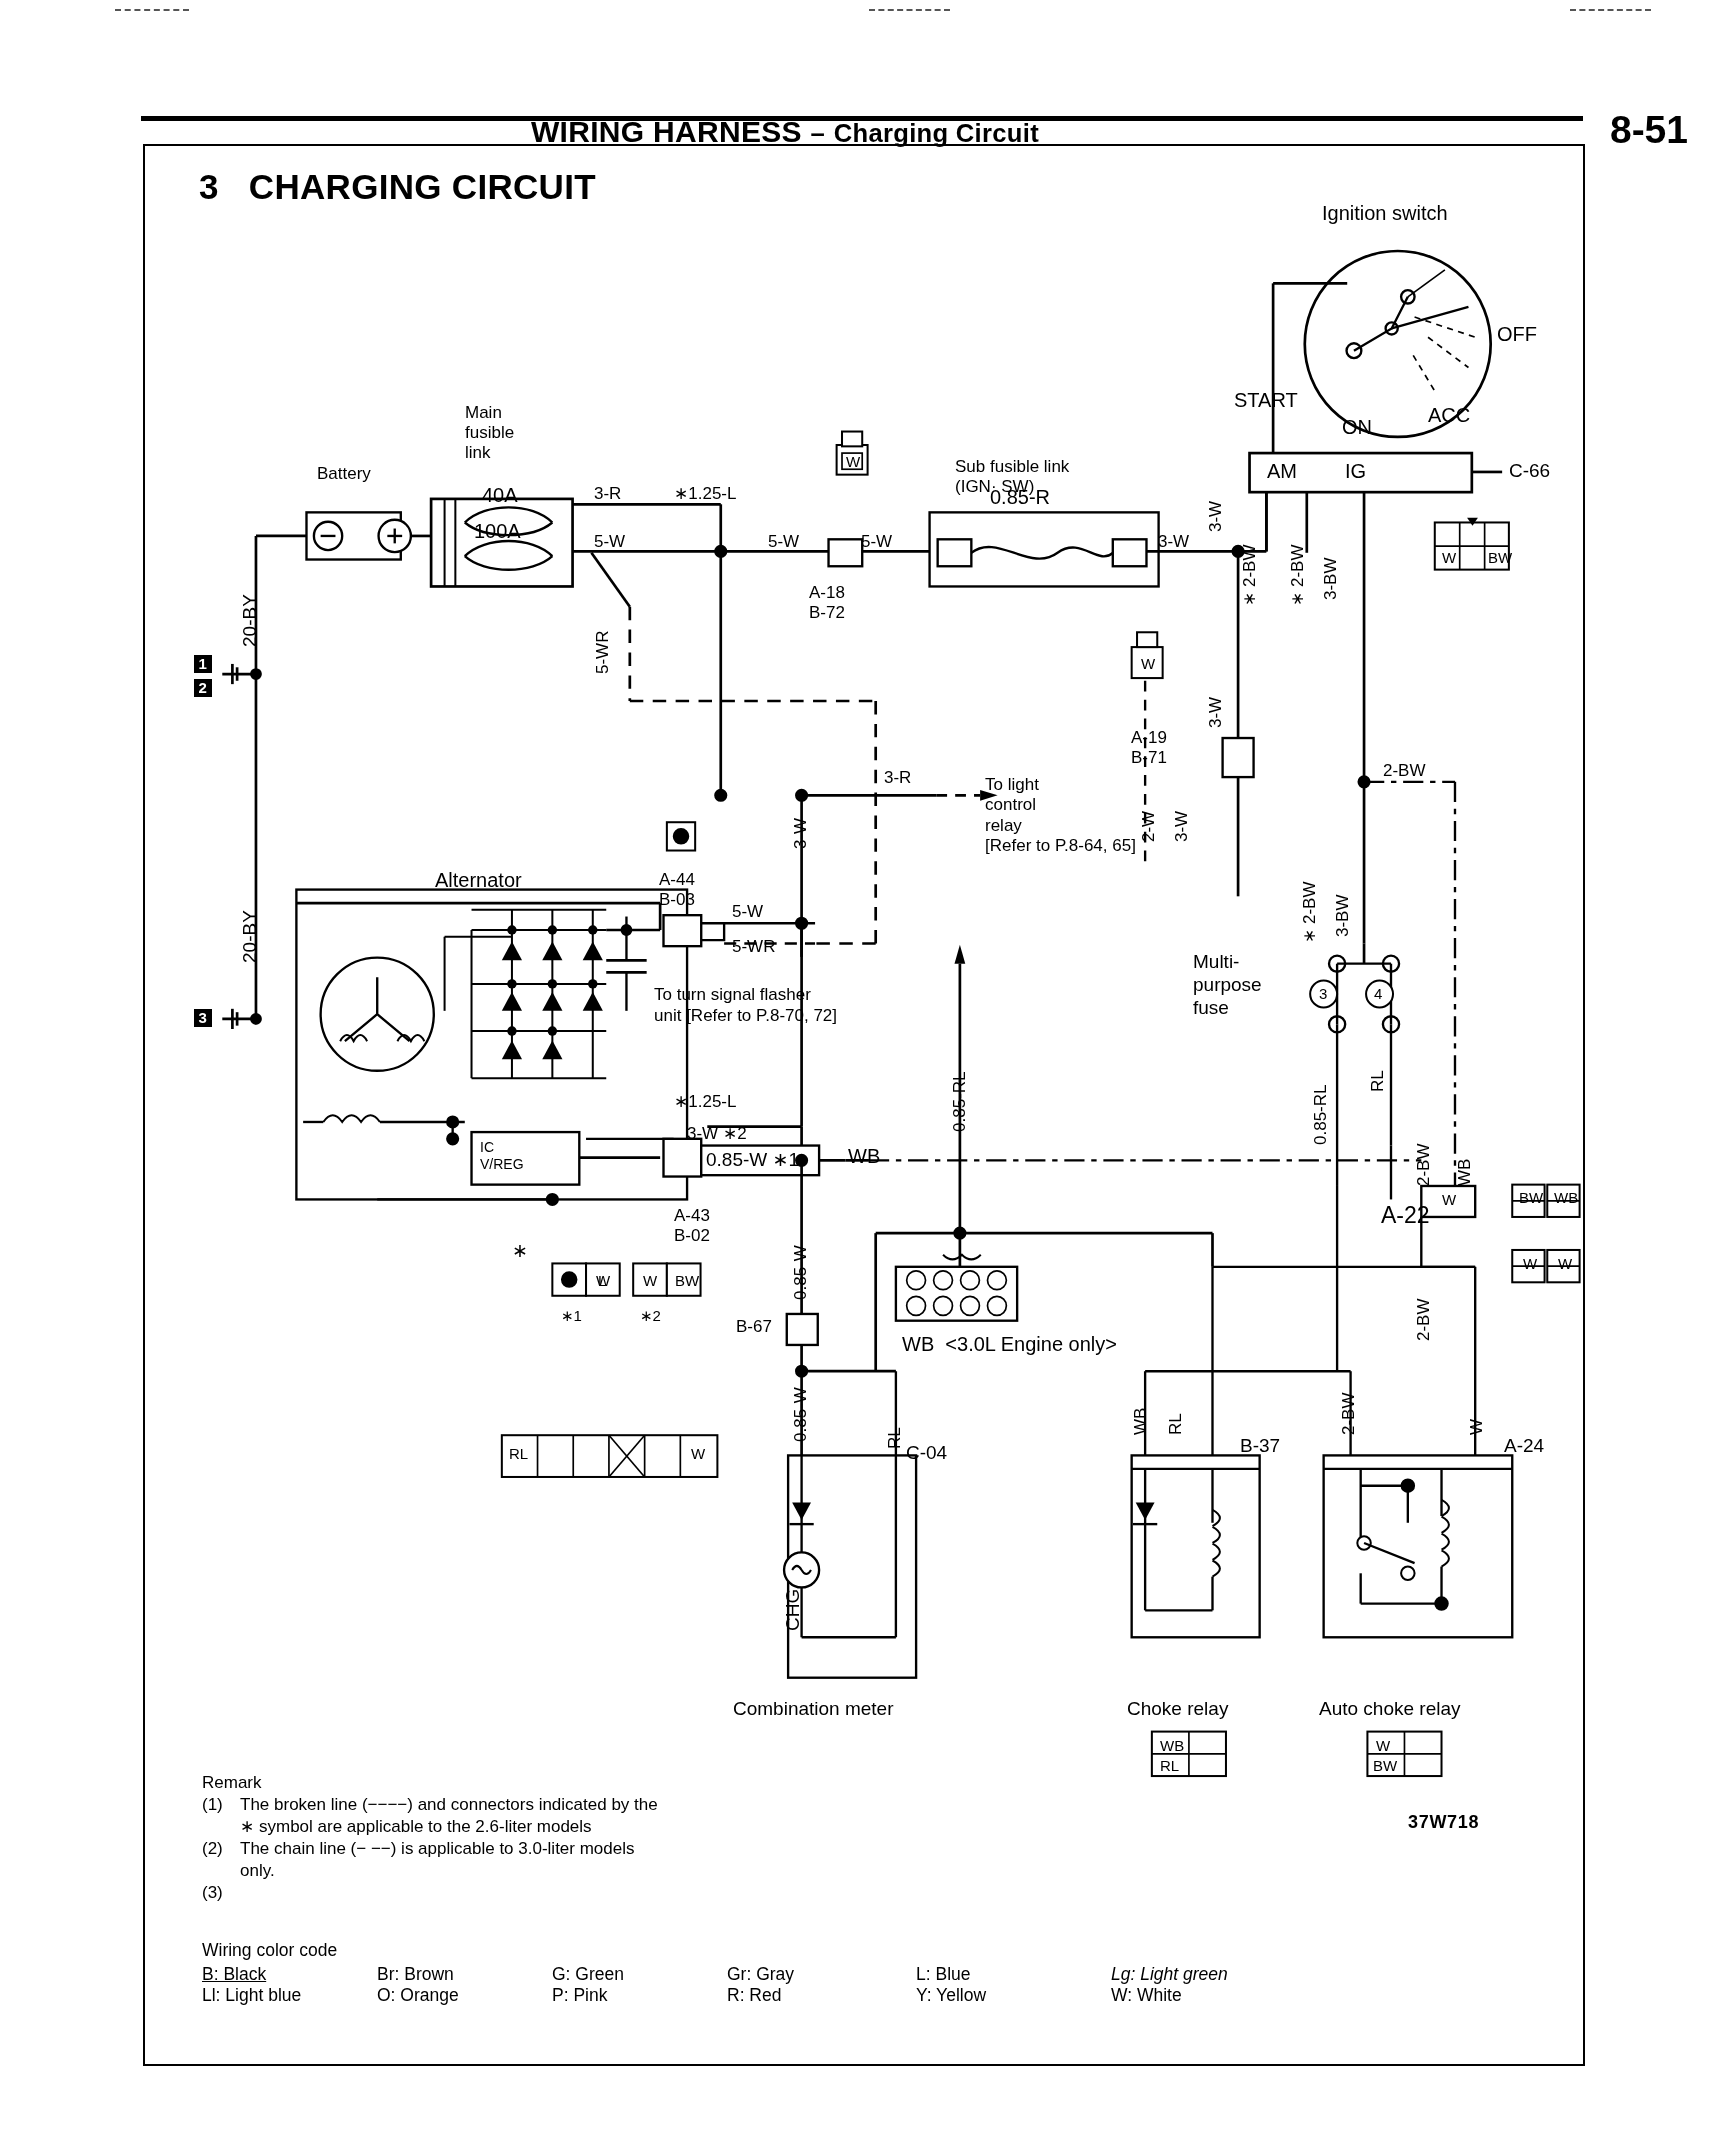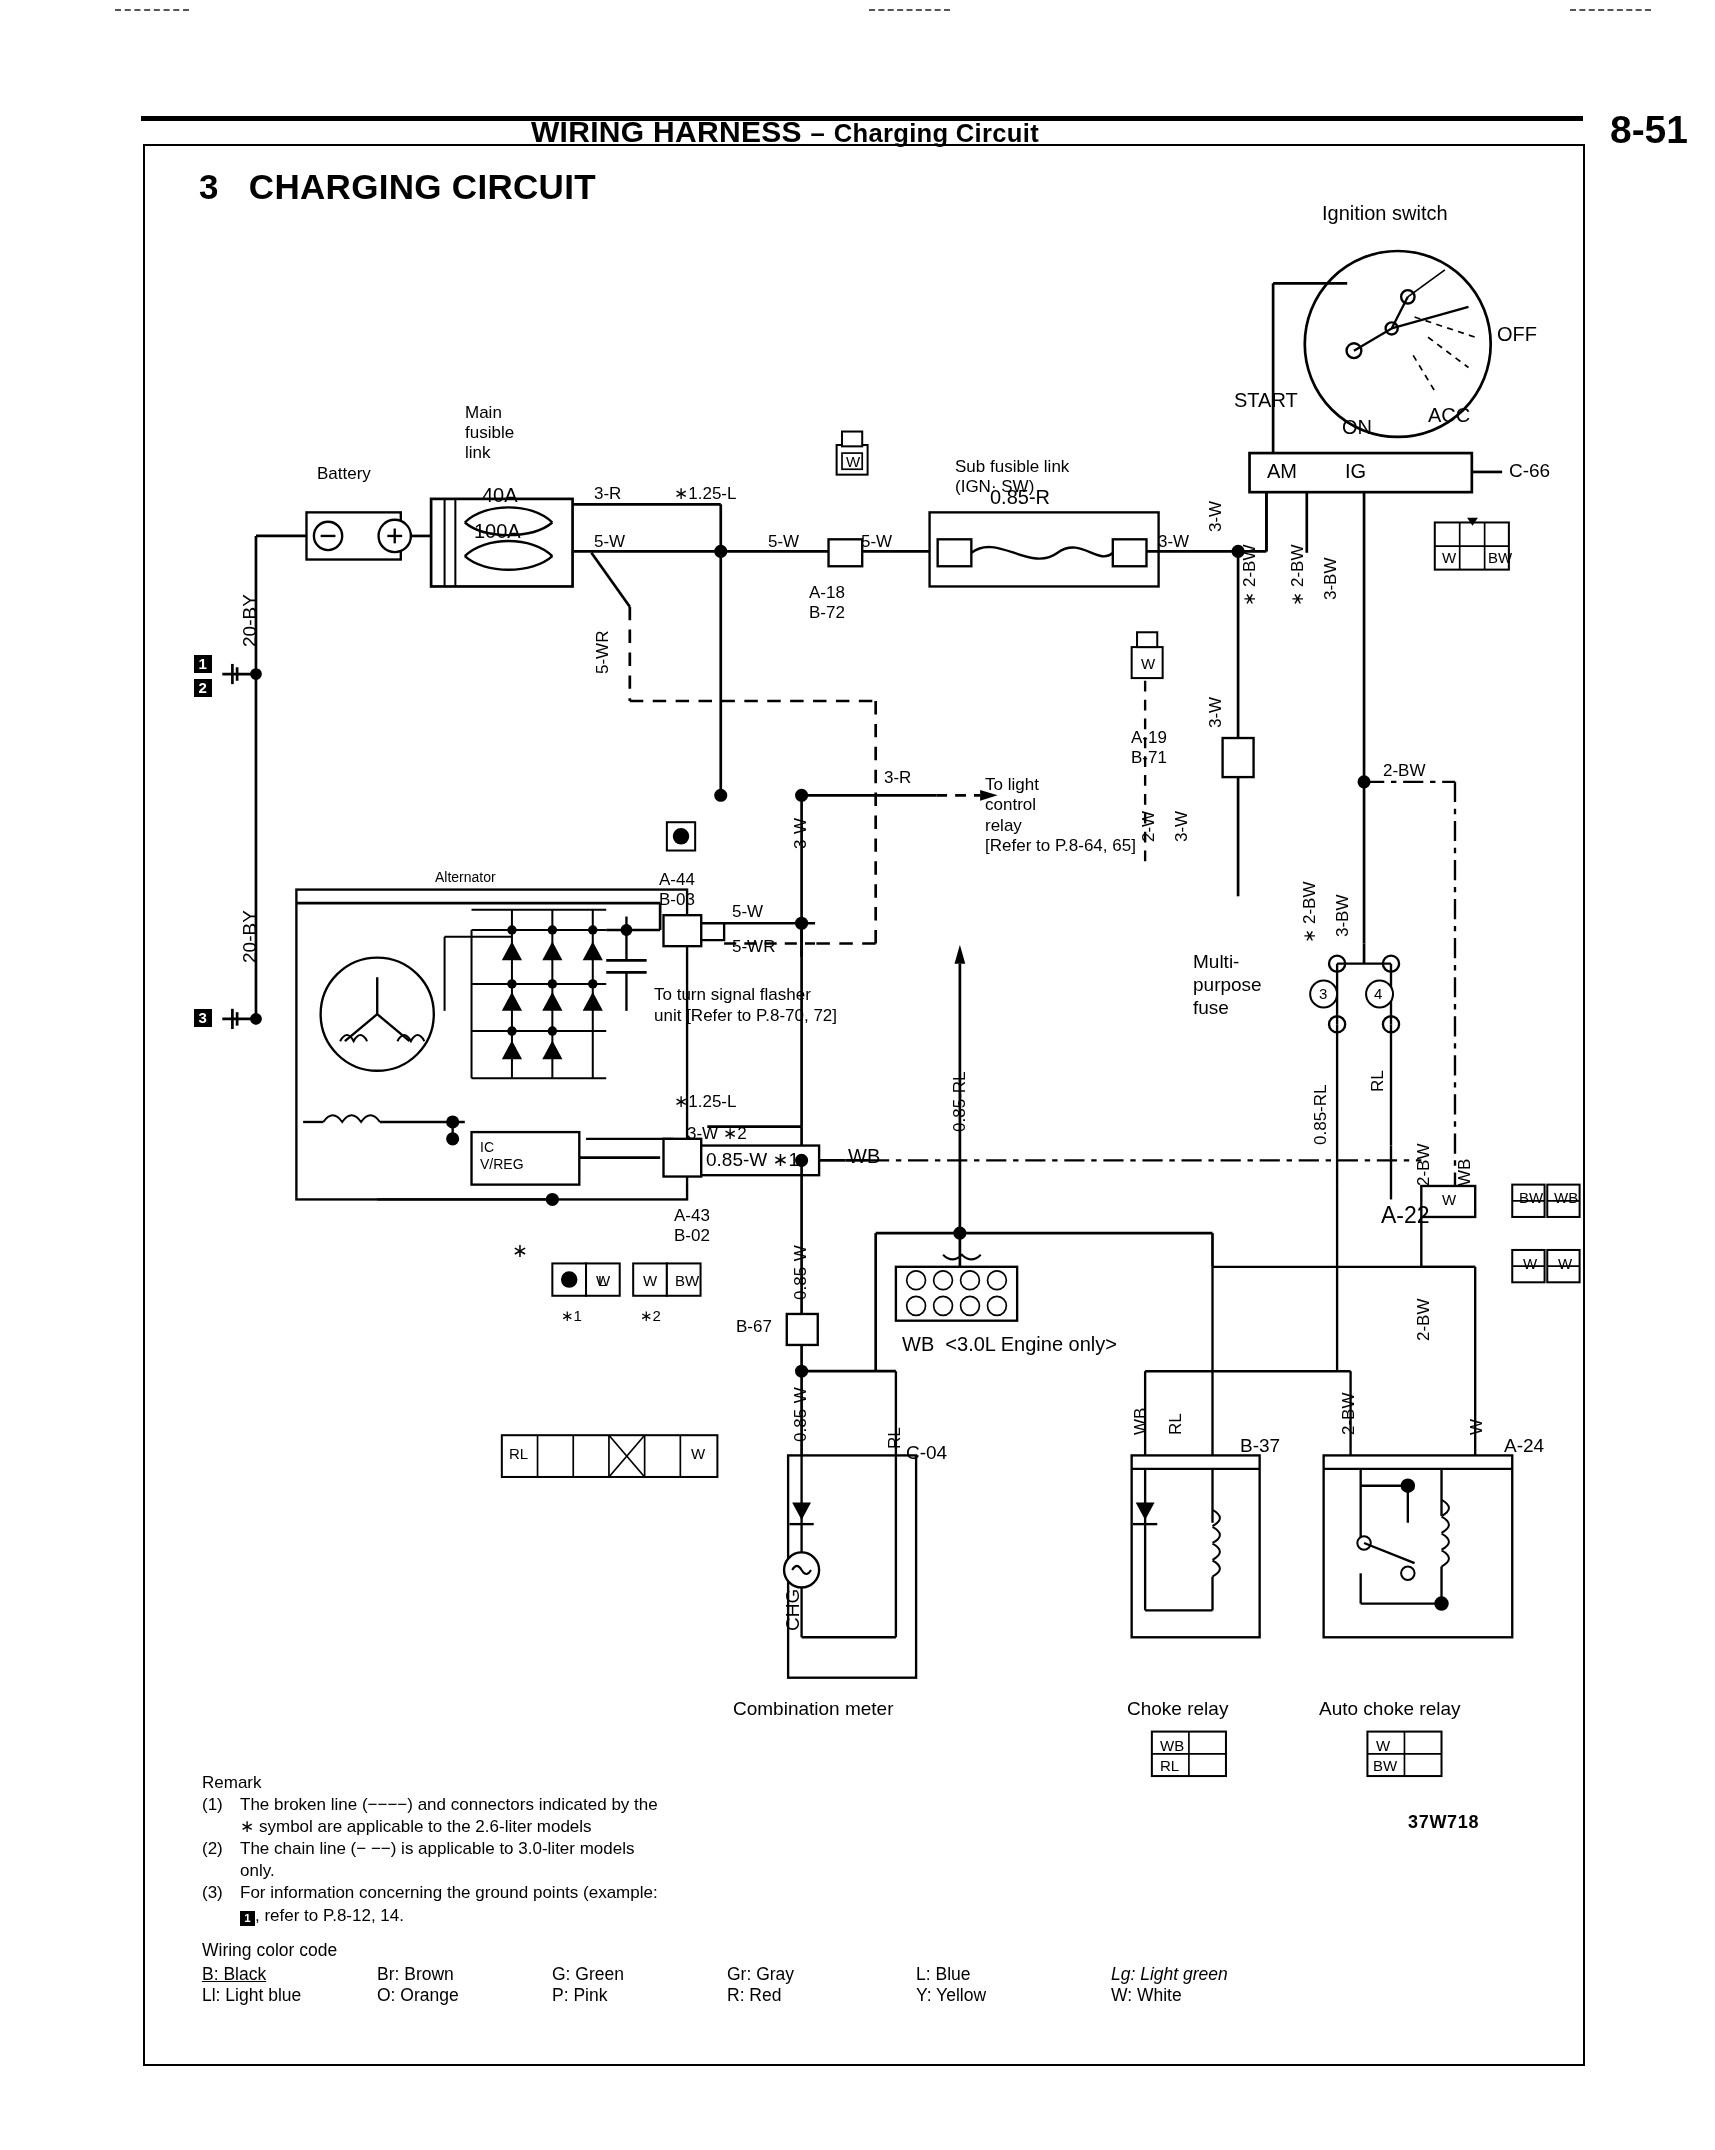--- a/index.html
+++ b/index.html
@@ -532,21 +532,21 @@
   <div class="lbl rot90" style="left:1139px; top:842px;">2-W</div>
   <div class="lbl rot90" style="left:1172px; top:842px;">3-W</div>
   <div class="lbl rot90" style="left:1206px; top:728px;">3-W</div>
 
   <div class="lbl" style="left:884px; top:768px;">3-R</div>
   <div class="lbl" style="left:985px; top:775px; white-space:pre-line; line-height:1.2;"><span>To light
 control
 relay
 [Refer to P.8-64, 65]</span></div>
 
-  <div class="lbl" style="left:435px; top:869px; font-size:14px;">Alternator</div>
+  <div class="lbl" style="left:435px; top:869px; font-size:20px;">Alternator</div>
   <div class="lbl" style="left:480px; top:1139px; white-space:pre-line; font-size:14px;"><span>IC
 V/REG</span></div>
   <div class="lbl" style="left:659px; top:861px; white-space:pre-line;margin-top:9px;"><span>A-44
 B-03</span></div>
   <div class="lbl" style="left:674px; top:1206px; white-space:pre-line;"><span>A-43
 B-02</span></div>
   <div class="lbl" style="left:732px; top:902px;">5-W</div>
   <div class="lbl" style="left:732px; top:937px;">5-WR</div>
   <div class="lbl rot90" style="left:791px; top:849px;">3-W</div>
   <div class="lbl" style="left:674px; top:1092px;">∗1.25-L</div>
@@ -631,21 +631,20 @@
       <span style="white-space:pre-line;">The broken line (−−−−) and connectors indicated by the
 ∗ symbol are applicable to the 2.6-liter models</span>
     </div>
     <div class="row">
       <span class="num">(2)</span>
       <span style="white-space:pre-line;">The chain line (− −−) is applicable to 3.0-liter models
 only.</span>
     </div>
     <div class="row">
       <span class="num">(3)</span>
-      <span style="white-space:pre-line;">For information concerning the ground points (example:<br><span class="code-sq">1</span>, refer to P.8-12, 14.</span>
     </div>
   </div>
 
   <div class="ccode">
     <div class="ccode-title">Wiring color code</div>
     <table>
       <tbody>
           <tr>
         <td style="width:175px;text-decoration:underline;">B: Black</td>
         <td style="width:175px;">Br: Brown</td>

